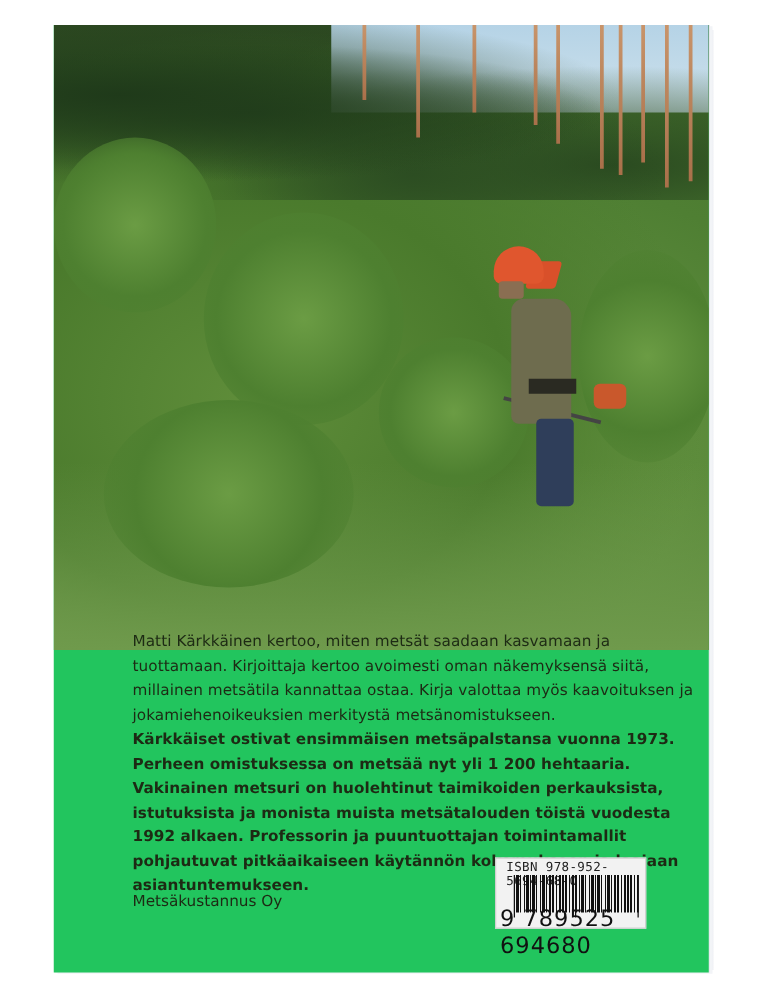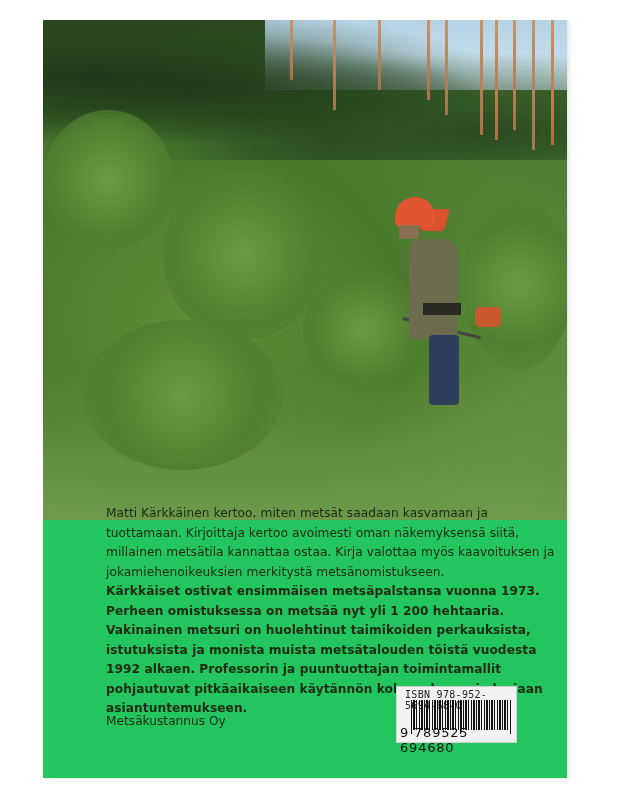--- a/index.html
+++ b/index.html
@@ -73,21 +73,21 @@
   .bars {
     position: absolute; left: 14px; top: 13px; width: 100px; height: 30px;
     background: repeating-linear-gradient(to right,
       #111 0 1px, transparent 1px 2px, #111 2px 4px, transparent 4px 5px,
       #111 5px 6px, transparent 6px 8px, #111 8px 9px, transparent 9px 10px,
       #111 10px 12px, transparent 12px 13px);
   }
   .guard { position: absolute; top: 13px; width: 1px; height: 34px; background: #111; }
   .ean {
     position: absolute; left: 3px; top: 38px; font-family: "DejaVu Sans", "Liberation Sans", sans-serif;
-    font-size: 13px; color: #111; letter-spacing: 0.8px; background: transparent;
+    font-size: 18px; color: #111; letter-spacing: 0.8px; background: transparent;
   }
 </style>
 </head>
 <body>
 
 <div class="book-edge"></div>
 
 <div class="book">
   <div class="photo">
     <div class="sky"></div>

